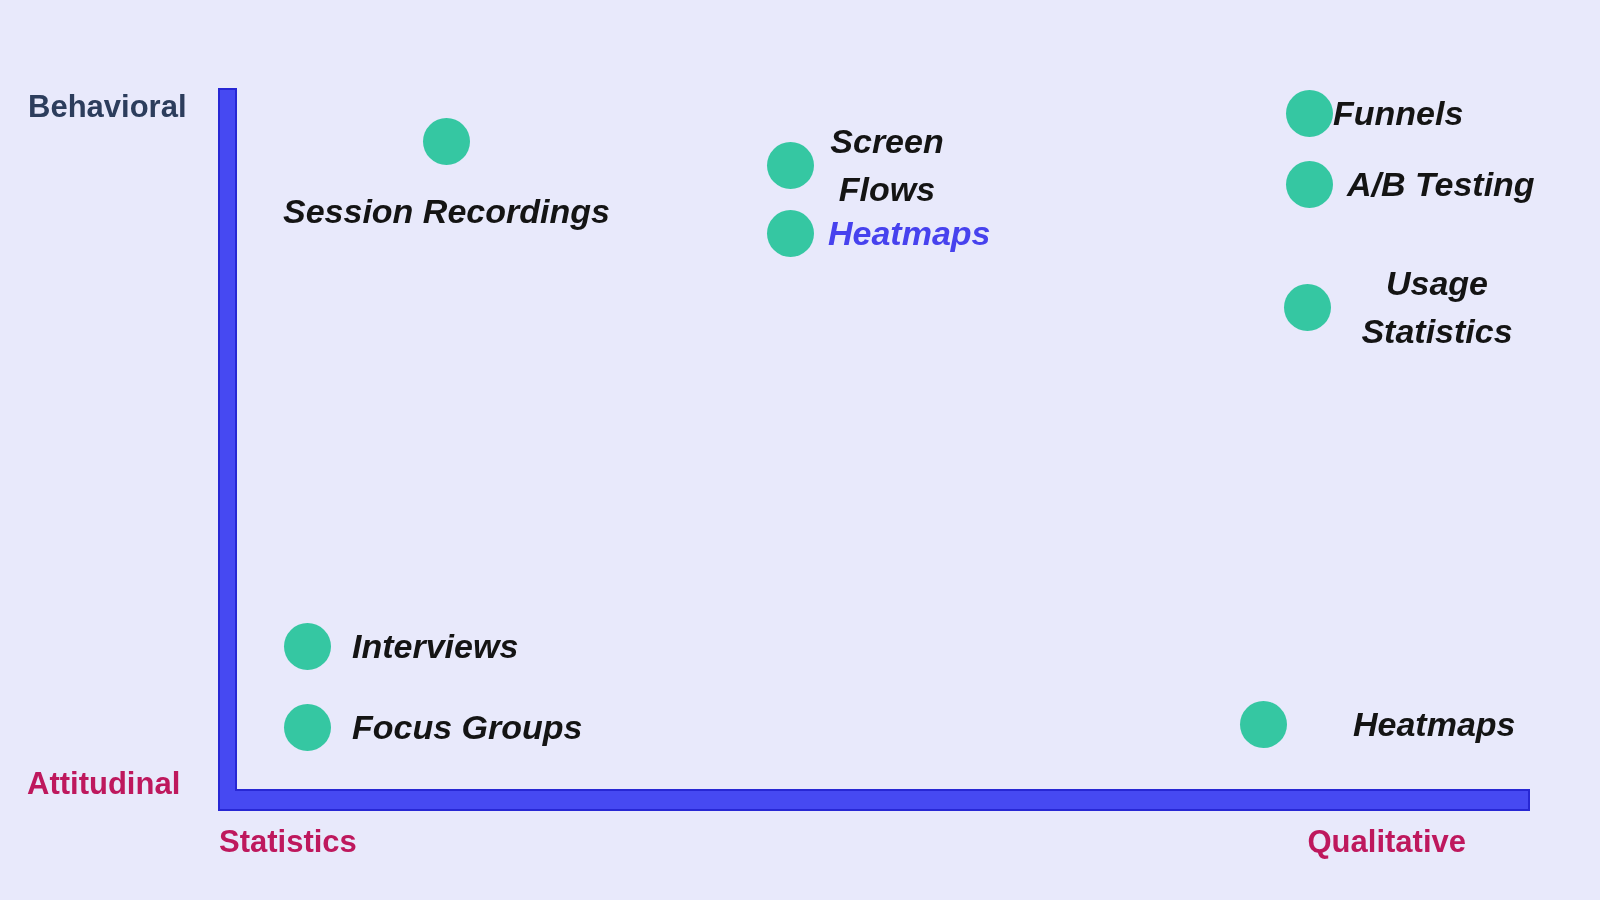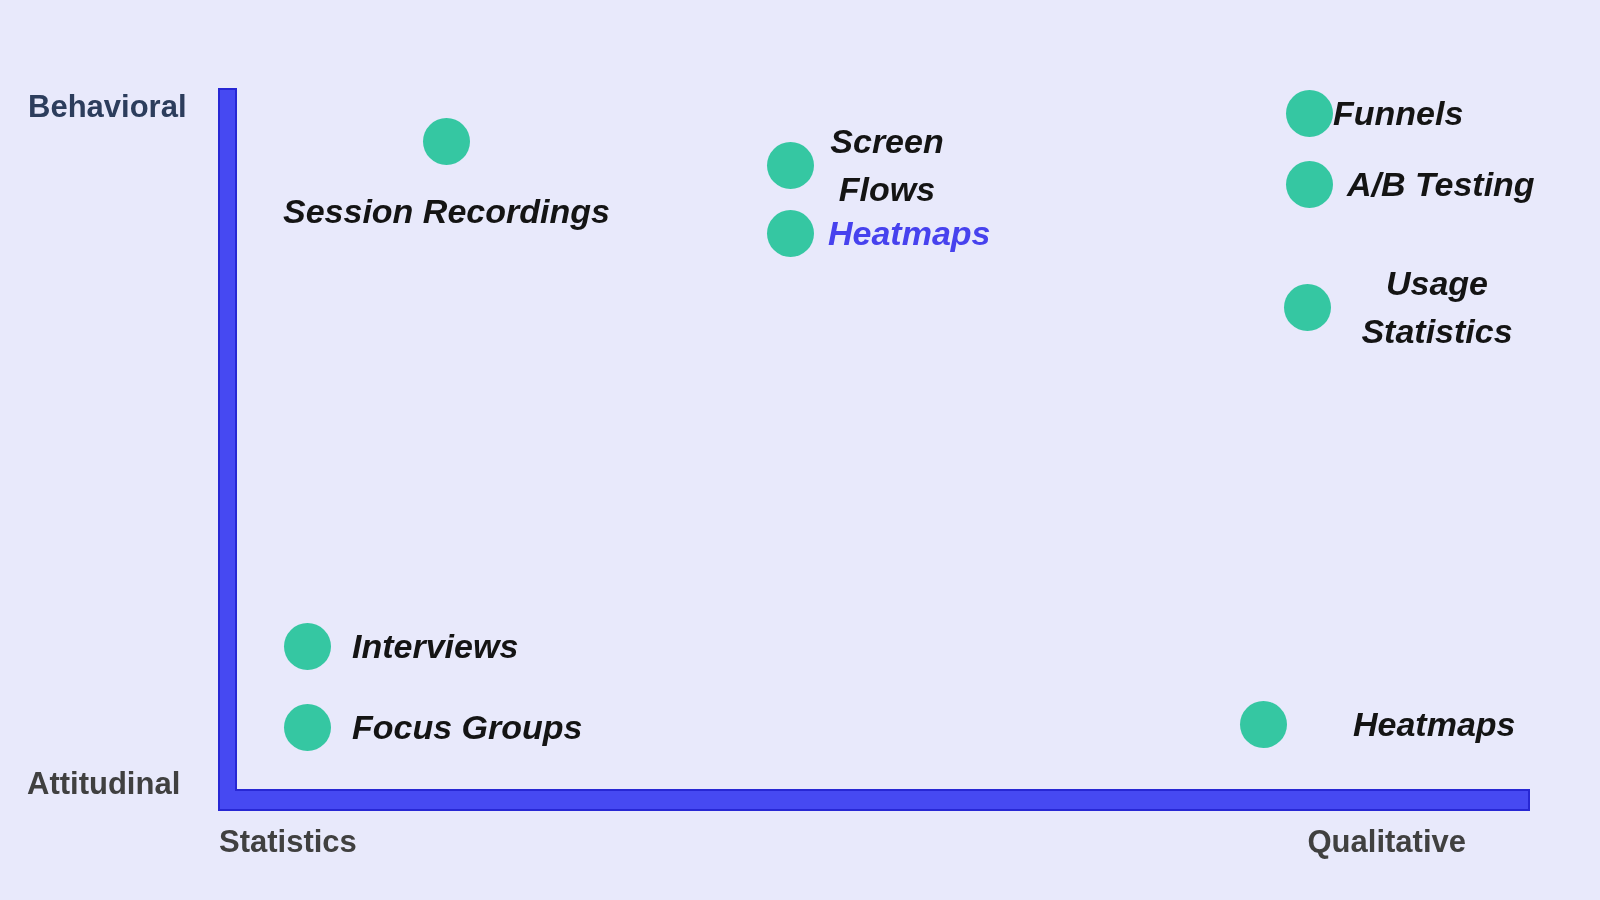--- a/index.html
+++ b/index.html
@@ -21,21 +21,21 @@
     height: 900px;
   }
   .axis-svg {
     position: absolute;
     left: 0; top: 0;
   }
   .axis-label {
     position: absolute;
     font-weight: 700;
     font-size: 31px;
-    color: #404040;
+    color: #be185d;
     white-space: nowrap;
   }
   #behavioral   { left: 28px;  top: 89px;  color: #2c3d5c; }
   #attitudinal  { left: 27px;  top: 766px; }
   #qualitative  { left: 219px; top: 824px; }
   #quantitative { right: 70px; top: 824px; }
 
   .item {
     position: absolute;
     display: flex;

